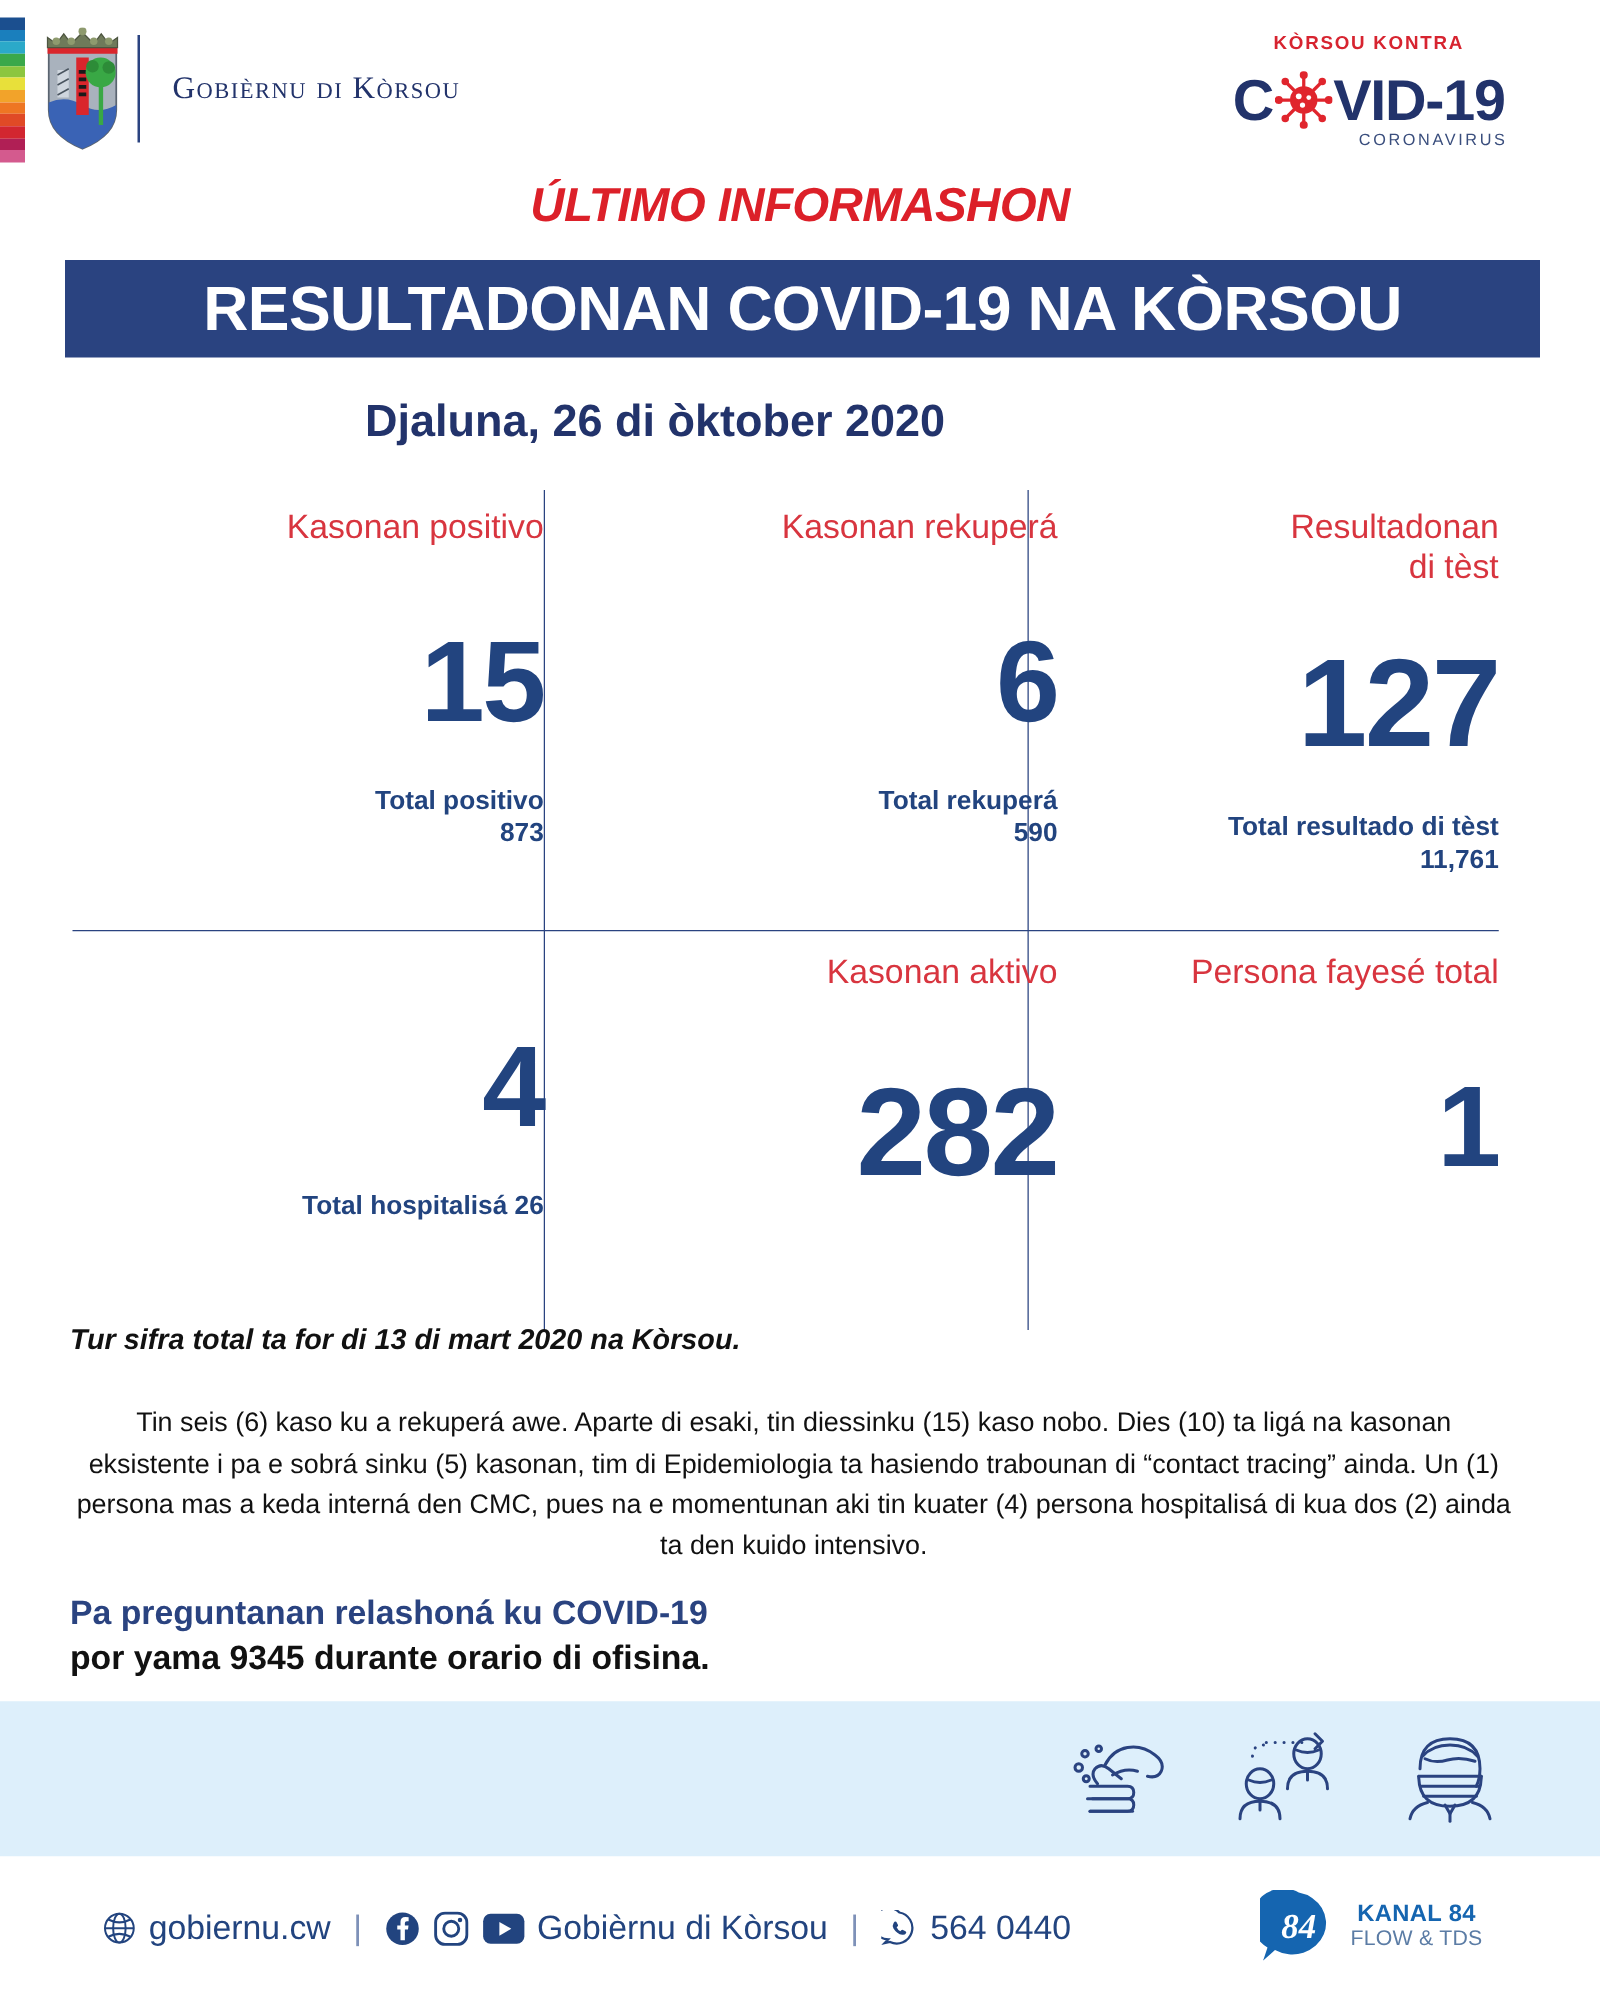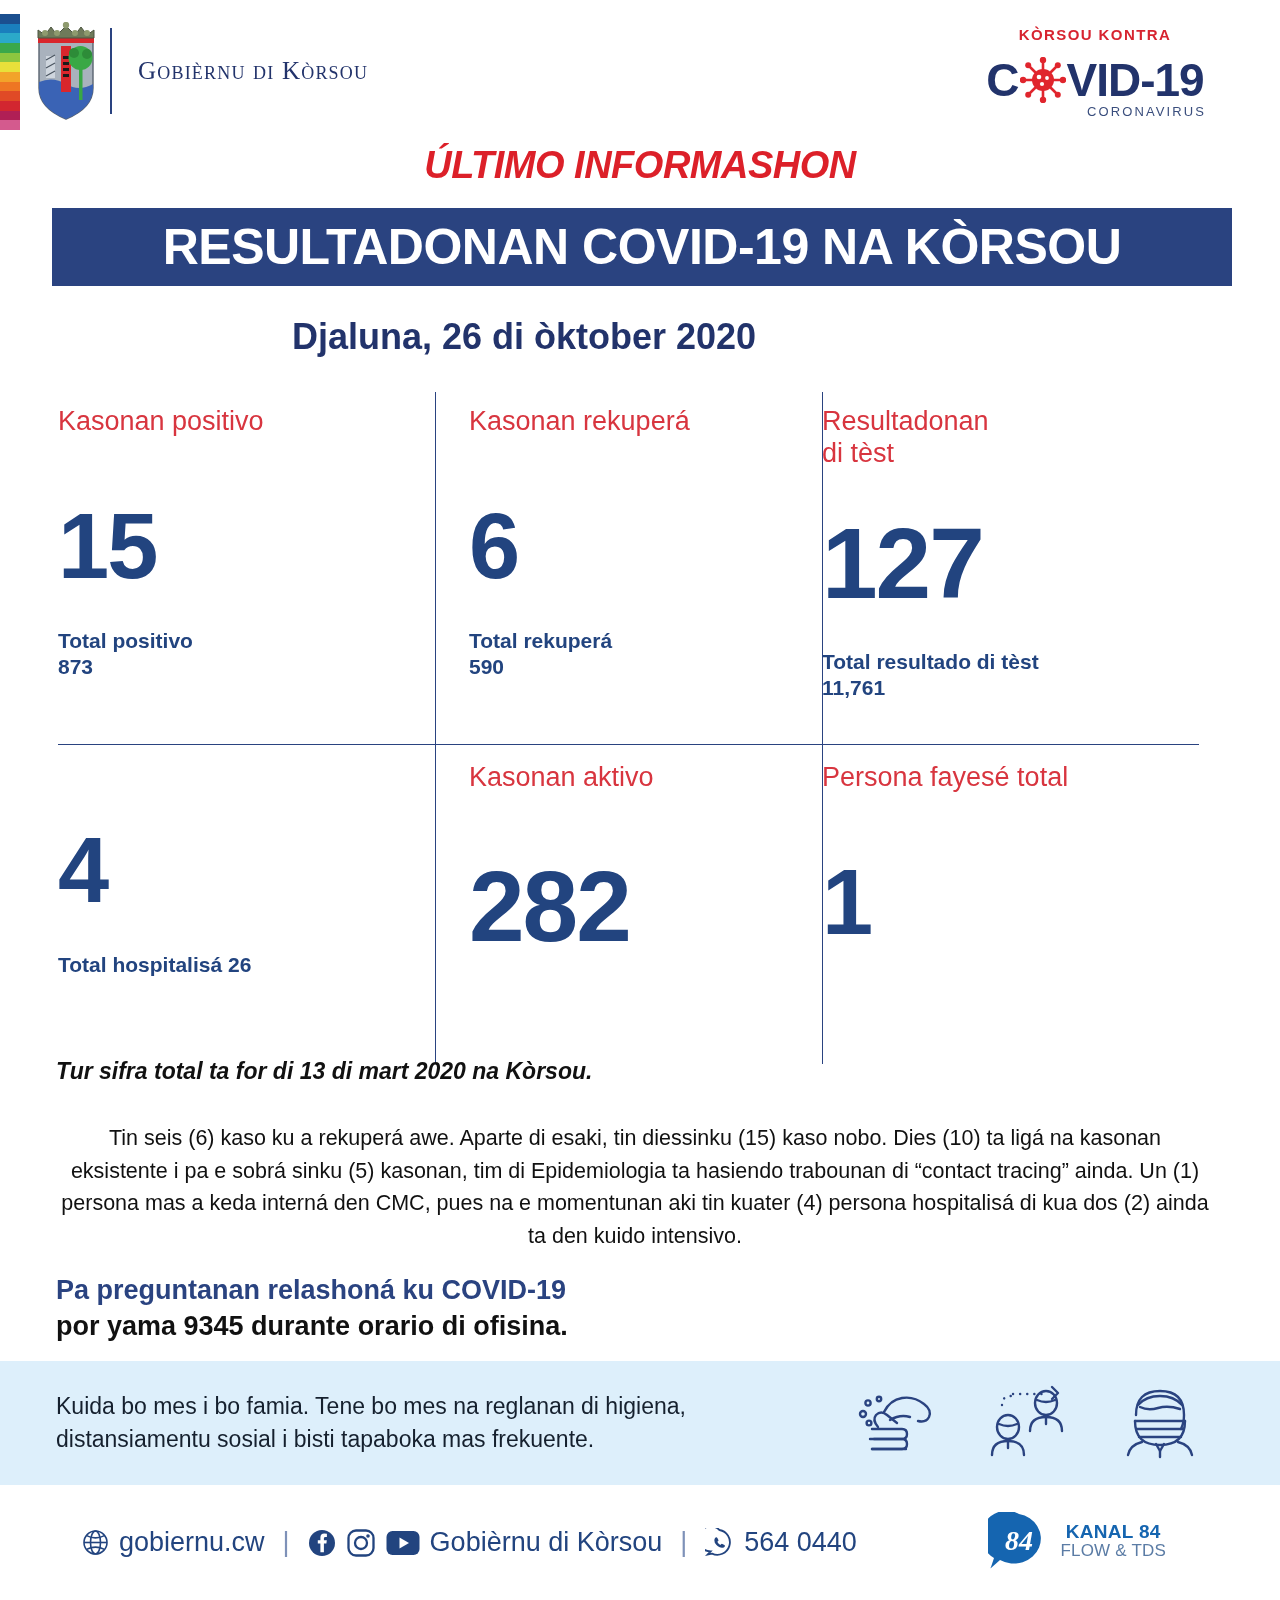--- a/index.html
+++ b/index.html
@@ -141,21 +141,21 @@
   .vline2 { left: 764px; }
   .hline {
     position: absolute;
     left: 0; top: 352px;
     width: 1141px; height: 1px;
     background: #2a4380;
   }
   .cell {
     position: absolute;
     width: 377px;
-    text-align: left;
+    text-align: right;
   }
   .r1 { top: 14px; }
   .r2 { top: 370px; }
   .c1 { left: 0; }
   .c2 { left: 363px; margin-left: 48px; }
   .c3 { left: 764px; }
 
   .cell-label {
     font-size: 27px;
     color: #d8353f;
@@ -257,21 +257,21 @@
     gap: 10px;
   }
   .sep {
     color: #7e91b8;
     margin: 0 8px;
     font-weight: 300;
   }
   .soc { display: inline-flex; align-items: center; gap: 11px; }
   .kanal {
     position: absolute;
-    right: 70px; top: 27px;
+    right: 50px; top: 27px;
     display: flex;
     align-items: center;
     gap: 10px;
     margin-left: 10px;
   }
   .kanal-text { line-height: 1.05; text-align: center; }
   .kanal-t1 {
     font-size: 19px;
     font-weight: bold;
     color: #1565b0;
@@ -430,24 +430,20 @@
 
 <div class="note-italic">Tur sifra total ta for di 13 di mart 2020 na Kòrsou.</div>
 <div class="para">Tin seis (6) kaso ku a rekuperá awe. Aparte di esaki, tin diessinku (15) kaso nobo. Dies (10) ta ligá na kasonan eksistente i pa e sobrá sinku (5) kasonan, tim di Epidemiologia ta hasiendo trabounan di “contact tracing” ainda. Un (1) persona mas a keda interná den CMC, pues na e momentunan aki tin kuater (4) persona hospitalisá di kua dos (2) ainda ta den kuido intensivo.</div>
 
 <div class="contact">
   <div class="contact-1">Pa preguntanan relashoná ku COVID-19</div>
   <div class="contact-2">por yama 9345 durante orario di ofisina.</div>
 </div>
 
 <div class="hygiene">
-  <div class="hygiene-text">
-    <div>Kuida bo mes i bo famia. Tene bo mes na reglanan di higiena,</div>
-    <div>distansiamentu sosial i bisti tapaboka mas frekuente.</div>
-  </div>
 
   <div class="hygiene-icons">
 
     <svg width="92" height="78" viewBox="0 0 92 78">
       <g fill="none" stroke="#2a4380" stroke-width="2.4" stroke-linecap="round" stroke-linejoin="round">
         <path d="M24 46 q-6 -7 -2 -12 q5 -5 11 0 l10 8"></path>
         <path d="M30 31 q6 -12 18 -14 q12 -2 22 6 q8 6 5 13 q-3 6 -11 4"></path>
         <path d="M36 39 q10 -6 20 -3"></path>
         <path d="M18 48 h30 q5 0 5 5 t-5 5 H20"></path>
         <path d="M16 58 h32 q5 0 5 5 t-5 5 H18"></path>

